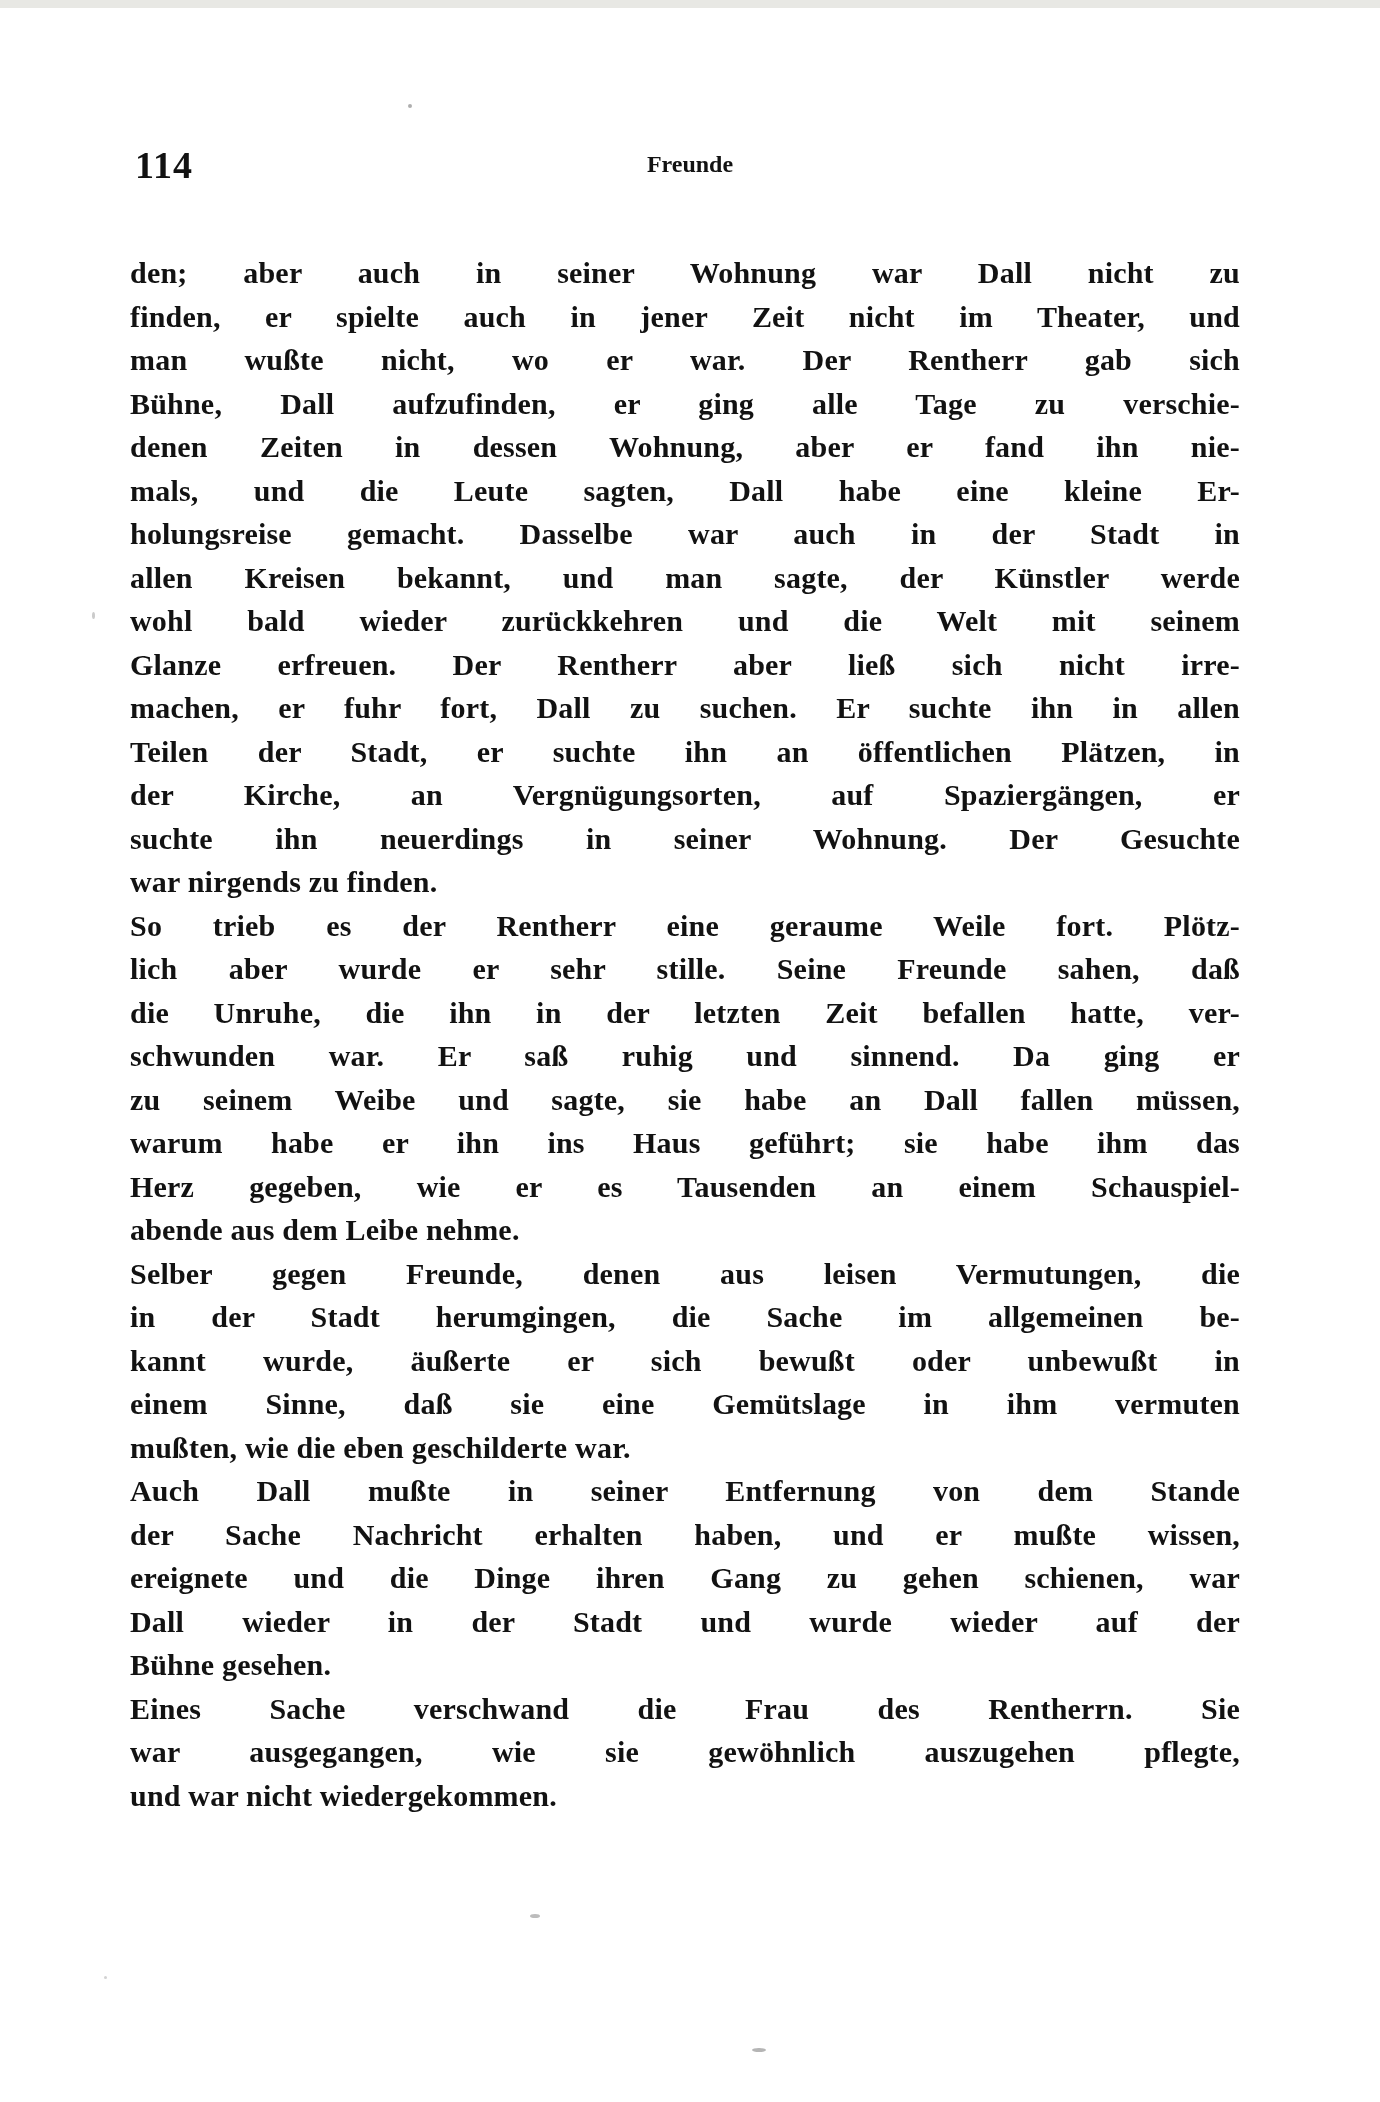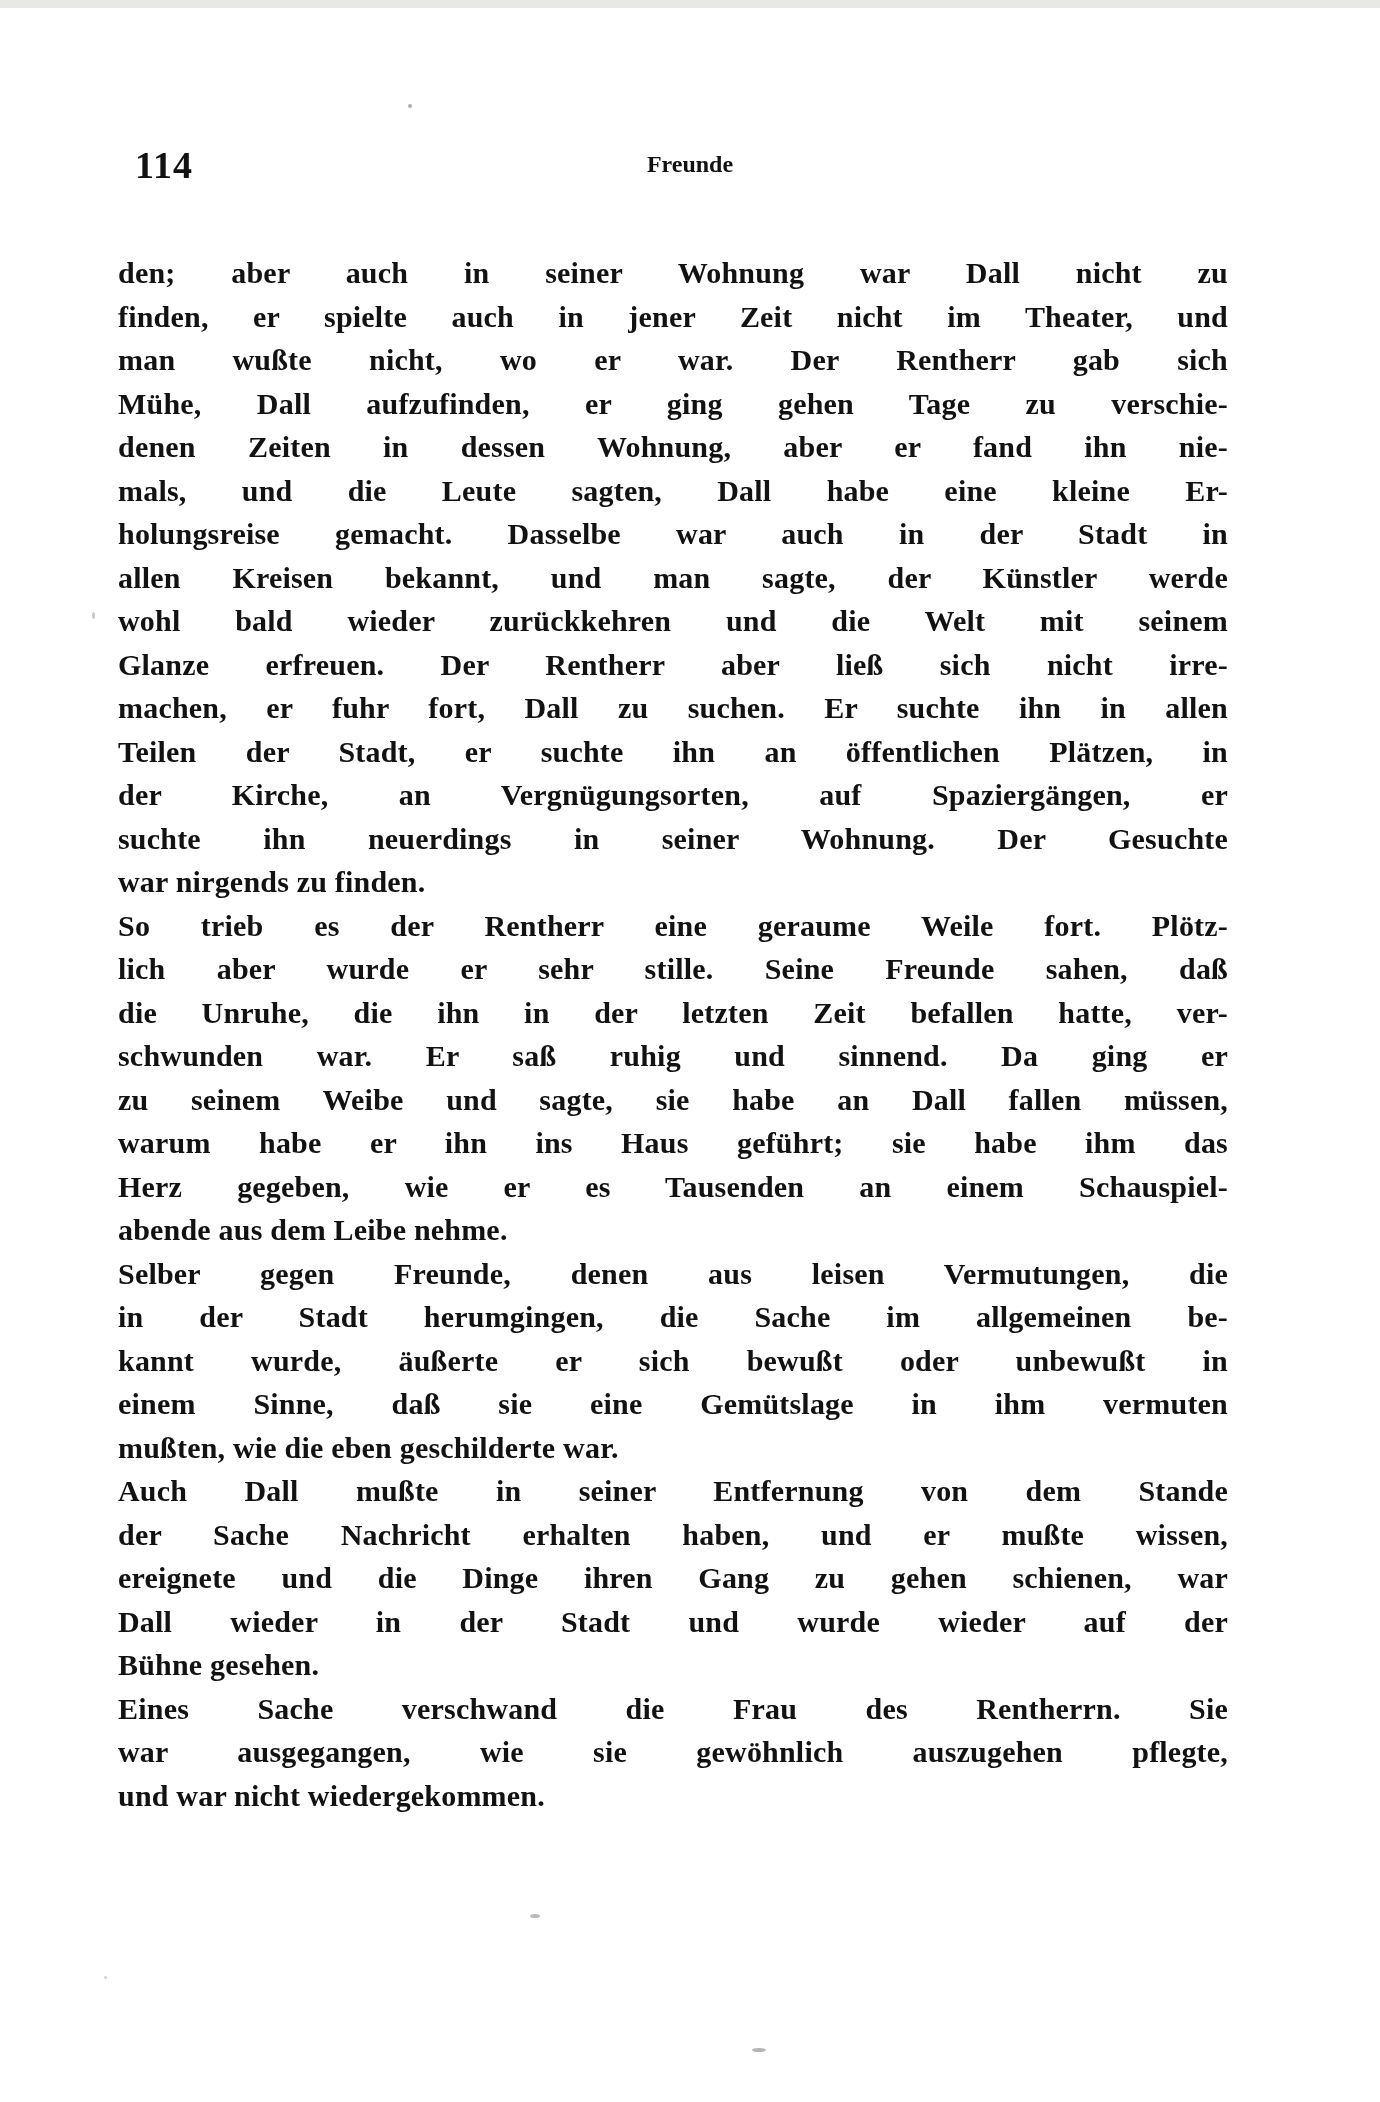--- a/index.html
+++ b/index.html
@@ -39,21 +39,21 @@
     right: 0;
     top: 6px;
     text-align: center;
     font-size: 24px;
     font-weight: 600;
     line-height: 1;
   }
   .text-block {
     position: absolute;
     top: 243px;
-    left: 118px;
+    left: 130px;
     width: 1110px;
   }
   .paragraph {
     margin: 0;
     padding: 0;
   }
   .line {
     font-size: 30px;
     font-weight: 700;
     line-height: 43.5px;
@@ -86,21 +86,21 @@
   <div class="header">
     <span class="page-number">114</span>
     <span class="running-title">Freunde</span>
   </div>
 
   <div class="text-block">
       <div class="paragraph">
         <div class="line">den; aber auch in seiner Wohnung war Dall nicht zu</div>
         <div class="line">finden, er spielte auch in jener Zeit nicht im Theater, und</div>
         <div class="line">man wußte nicht, wo er war. Der Rentherr gab sich</div>
-        <div class="line">Mühe, Dall aufzufinden, er ging gehen Tage zu verschie-</div>
+        <div class="line">Bühne, Dall aufzufinden, er ging alle Tage zu verschie-</div>
         <div class="line">denen Zeiten in dessen Wohnung, aber er fand ihn nie-</div>
         <div class="line">mals, und die Leute sagten, Dall habe eine kleine Er-</div>
         <div class="line">holungsreise gemacht. Dasselbe war auch in der Stadt in</div>
         <div class="line">allen Kreisen bekannt, und man sagte, der Künstler werde</div>
         <div class="line">wohl bald wieder zurückkehren und die Welt mit seinem</div>
         <div class="line">Glanze erfreuen. Der Rentherr aber ließ sich nicht irre-</div>
         <div class="line">machen, er fuhr fort, Dall zu suchen. Er suchte ihn in allen</div>
         <div class="line">Teilen der Stadt, er suchte ihn an öffentlichen Plätzen, in</div>
         <div class="line">der Kirche, an Vergnügungsorten, auf Spaziergängen, er</div>
         <div class="line">suchte ihn neuerdings in seiner Wohnung. Der Gesuchte</div>

